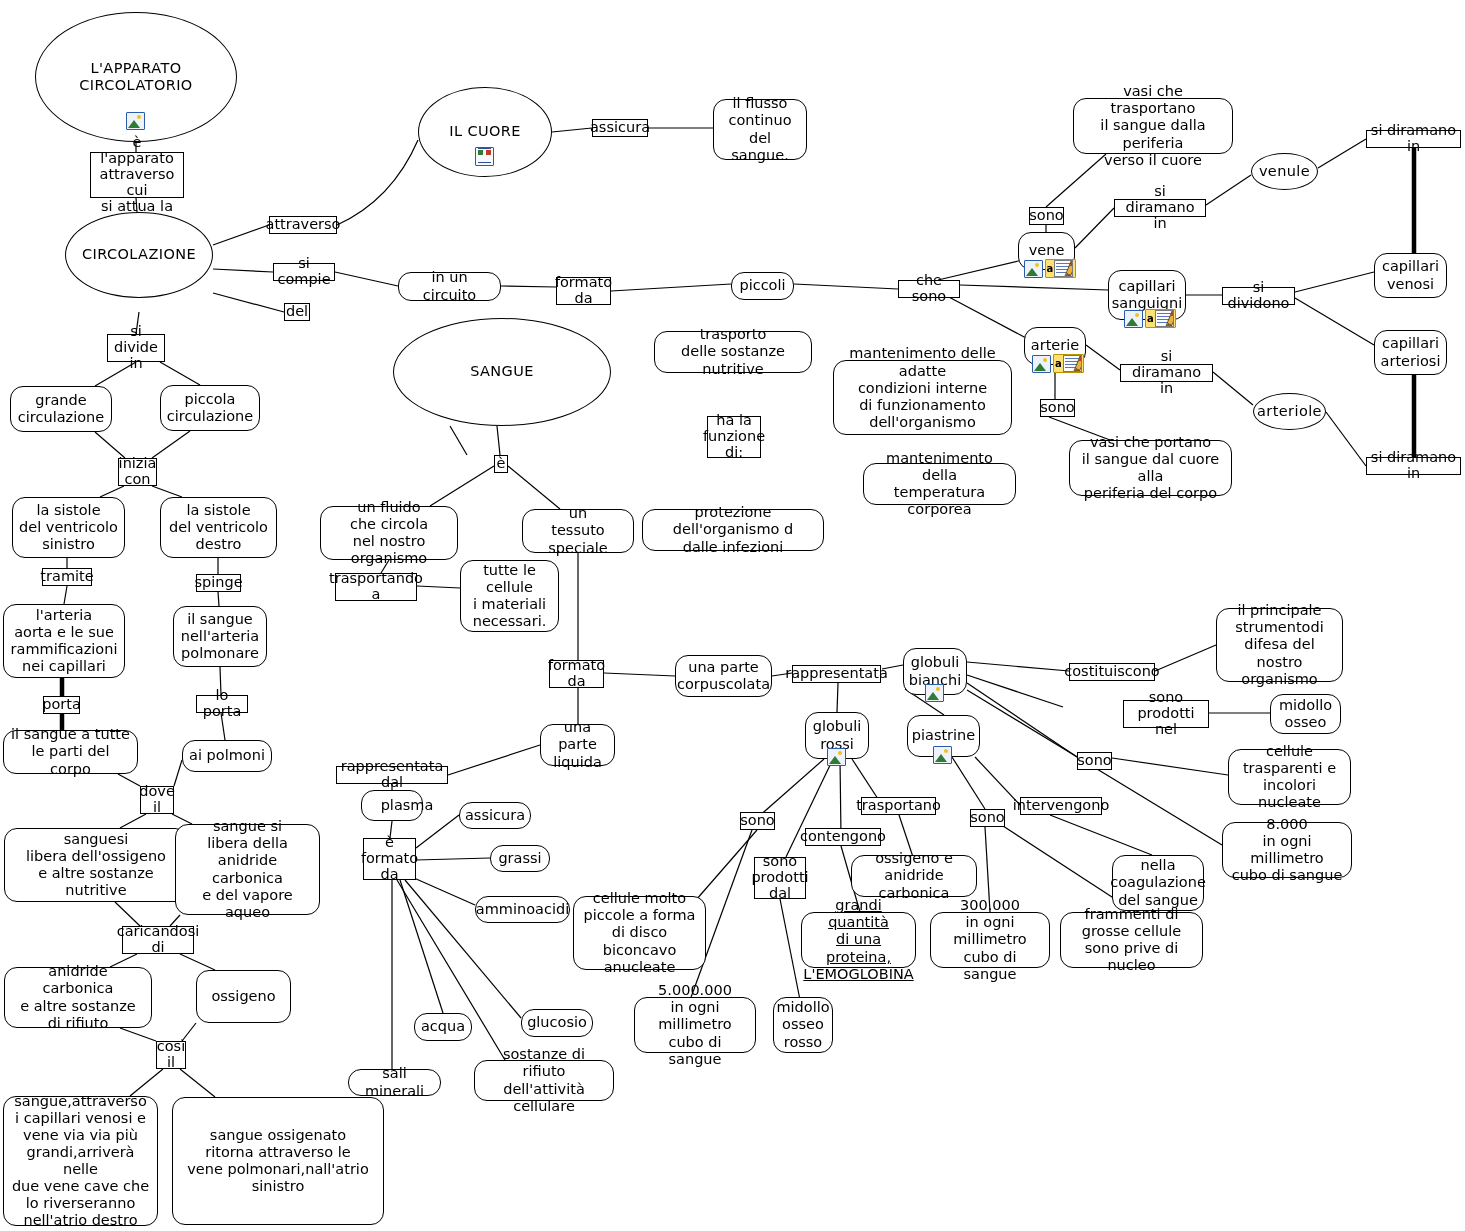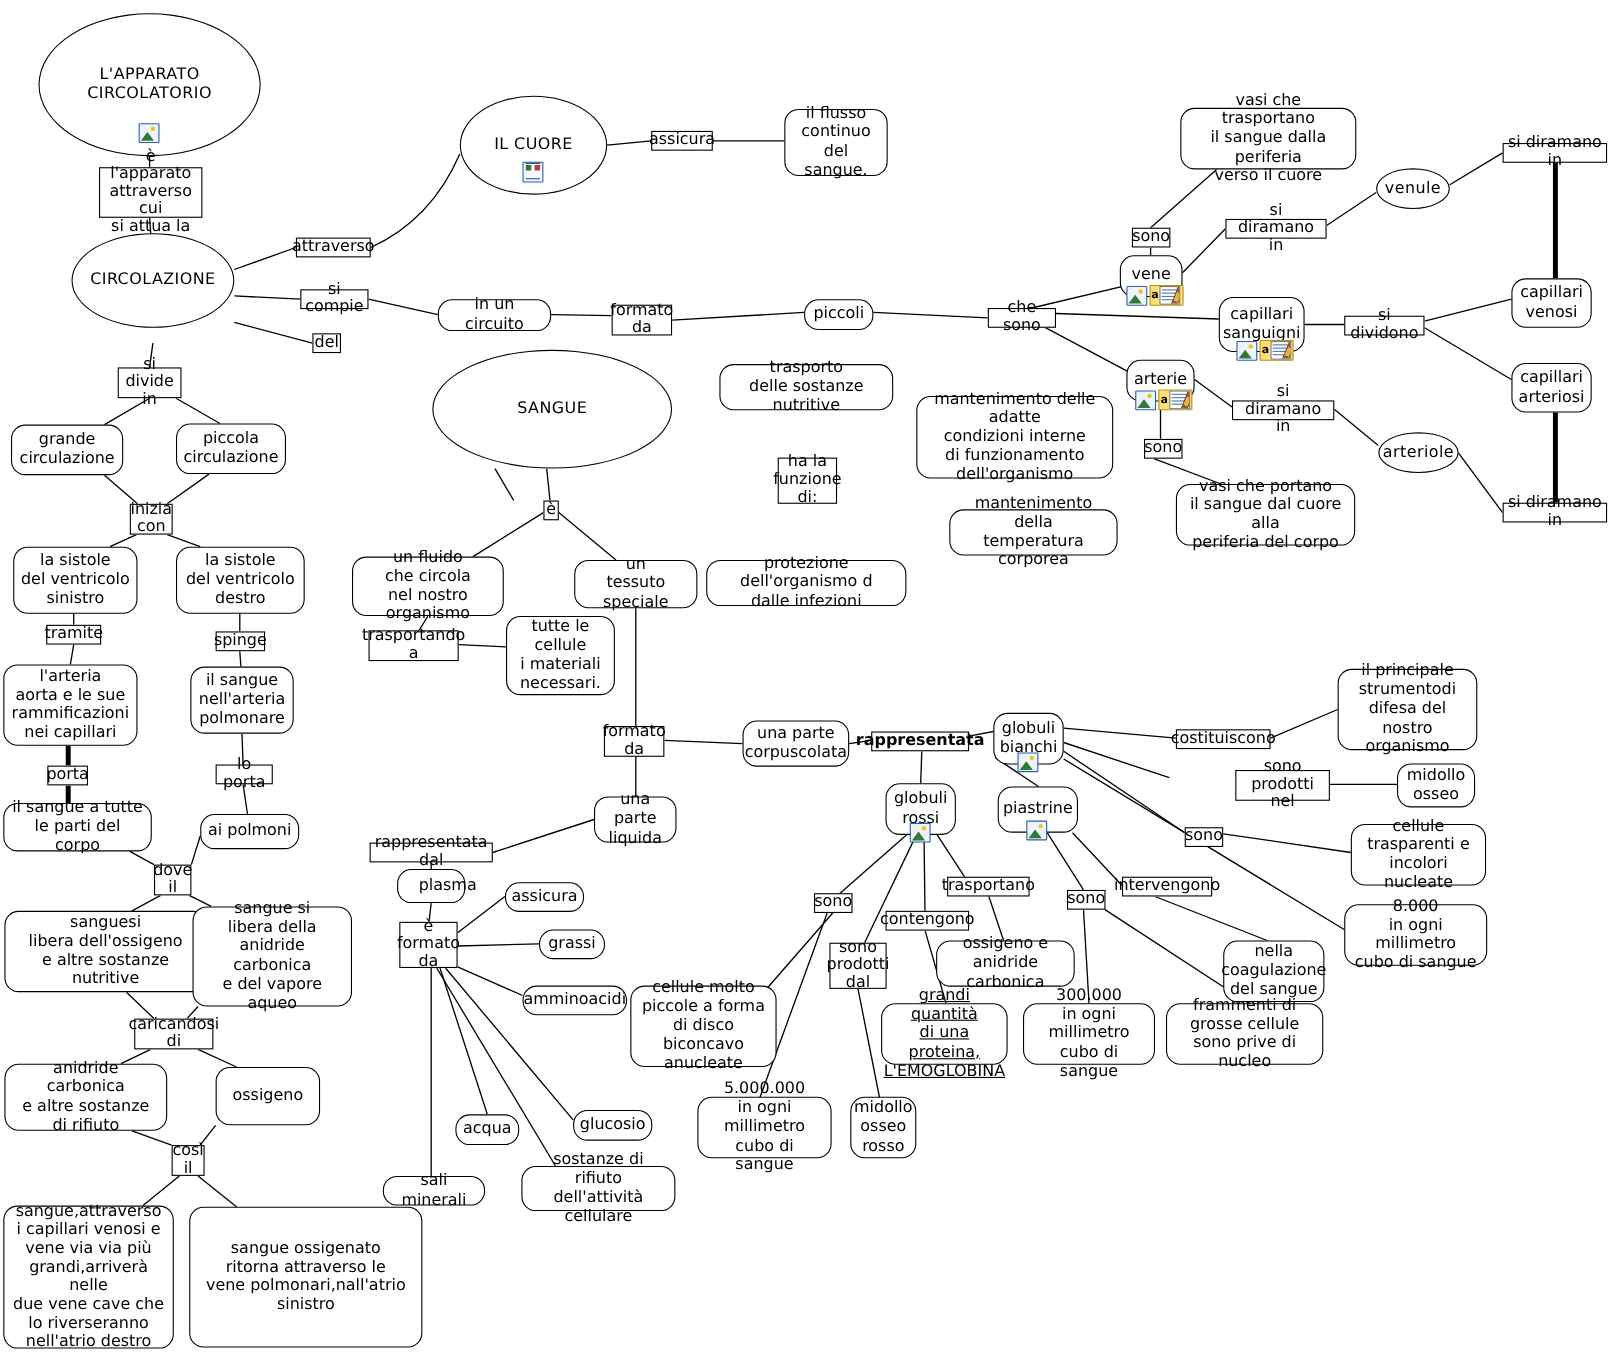--- a/index.html
+++ b/index.html
@@ -272,21 +272,21 @@
       </div>
       <div class="node concept" style="left: 1069px; top: 440px; width: 163px; height: 56px;">
         <span class="txt">vasi che portano
 il sangue dal cuore alla
 periferia del corpo</span>
       </div>
       <div class="node concept" style="left: 654px; top: 331px; width: 158px; height: 42px;">
         <span class="txt">trasporto
 delle sostanze nutritive</span>
       </div>
-      <div class="node concept" style="left: 833px; top: 360px; width: 179px; height: 75px;">
+      <div class="node concept" style="left: 833px; top: 360px; width: 179px; height: 75px; align-items: flex-end;">
         <span class="txt">mantenimento delle adatte
 condizioni interne
 di funzionamento
 dell'organismo</span>
       </div>
       <div class="node concept" style="left: 863px; top: 463px; width: 153px; height: 42px;">
         <span class="txt">mantenimento della
 temperatura corporea</span>
       </div>
       <div class="node concept" style="left: 642px; top: 509px; width: 182px; height: 42px;">
@@ -583,21 +583,21 @@
         <span class="txt">trasportando
 a</span>
       </div>
       <div class="node link" style="left: 549px; top: 660px; width: 55px; height: 28px;">
         <span class="txt">formato
 da</span>
       </div>
       <div class="node link" style="left: 336px; top: 766px; width: 112px; height: 18px;">
         <span class="txt">rappresentata dal</span>
       </div>
-      <div class="node link" style="left: 792px; top: 665px; width: 89px; height: 18px; font-weight: bold;">
+      <div class="node link" style="left: 792px; top: 665px; width: 89px; height: 18px;">
         <span class="txt">rappresentata</span>
       </div>
       <div class="node link" style="left: 363px; top: 838px; width: 53px; height: 42px;">
         <span class="txt">è
 formato
 da</span>
       </div>
       <div class="node link" style="left: 740px; top: 812px; width: 35px; height: 18px;">
         <span class="txt">sono</span>
       </div>

